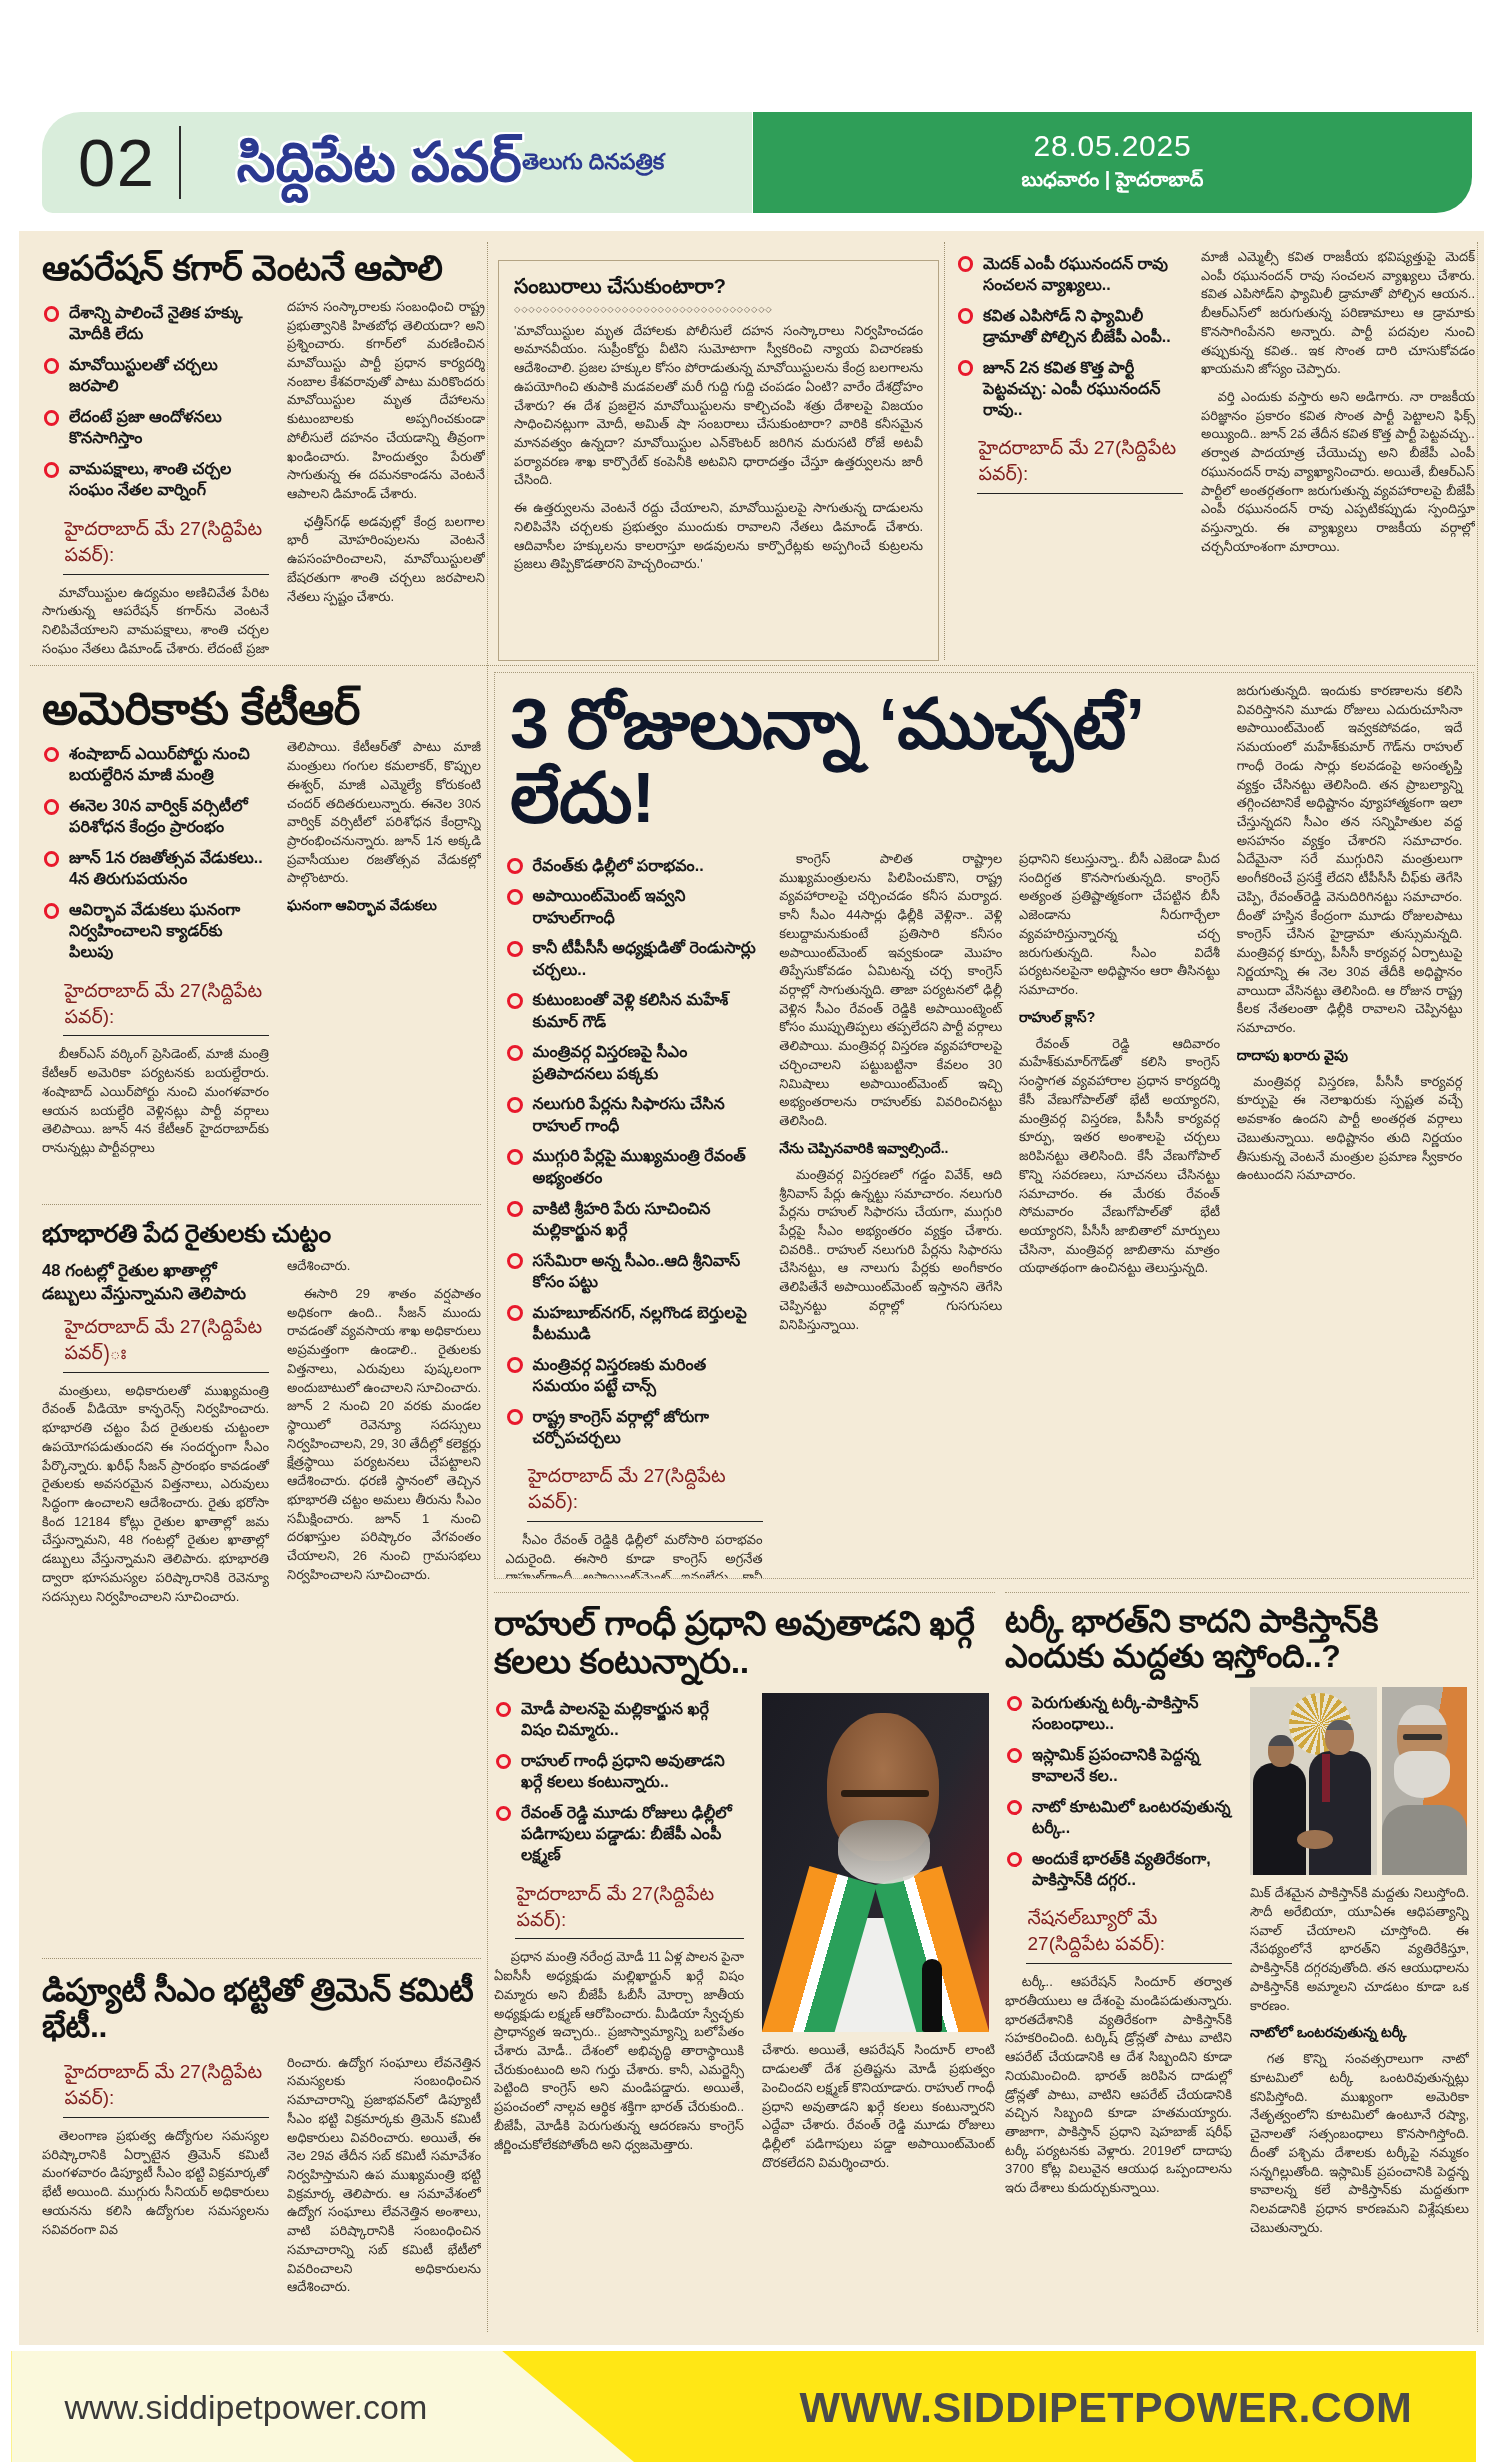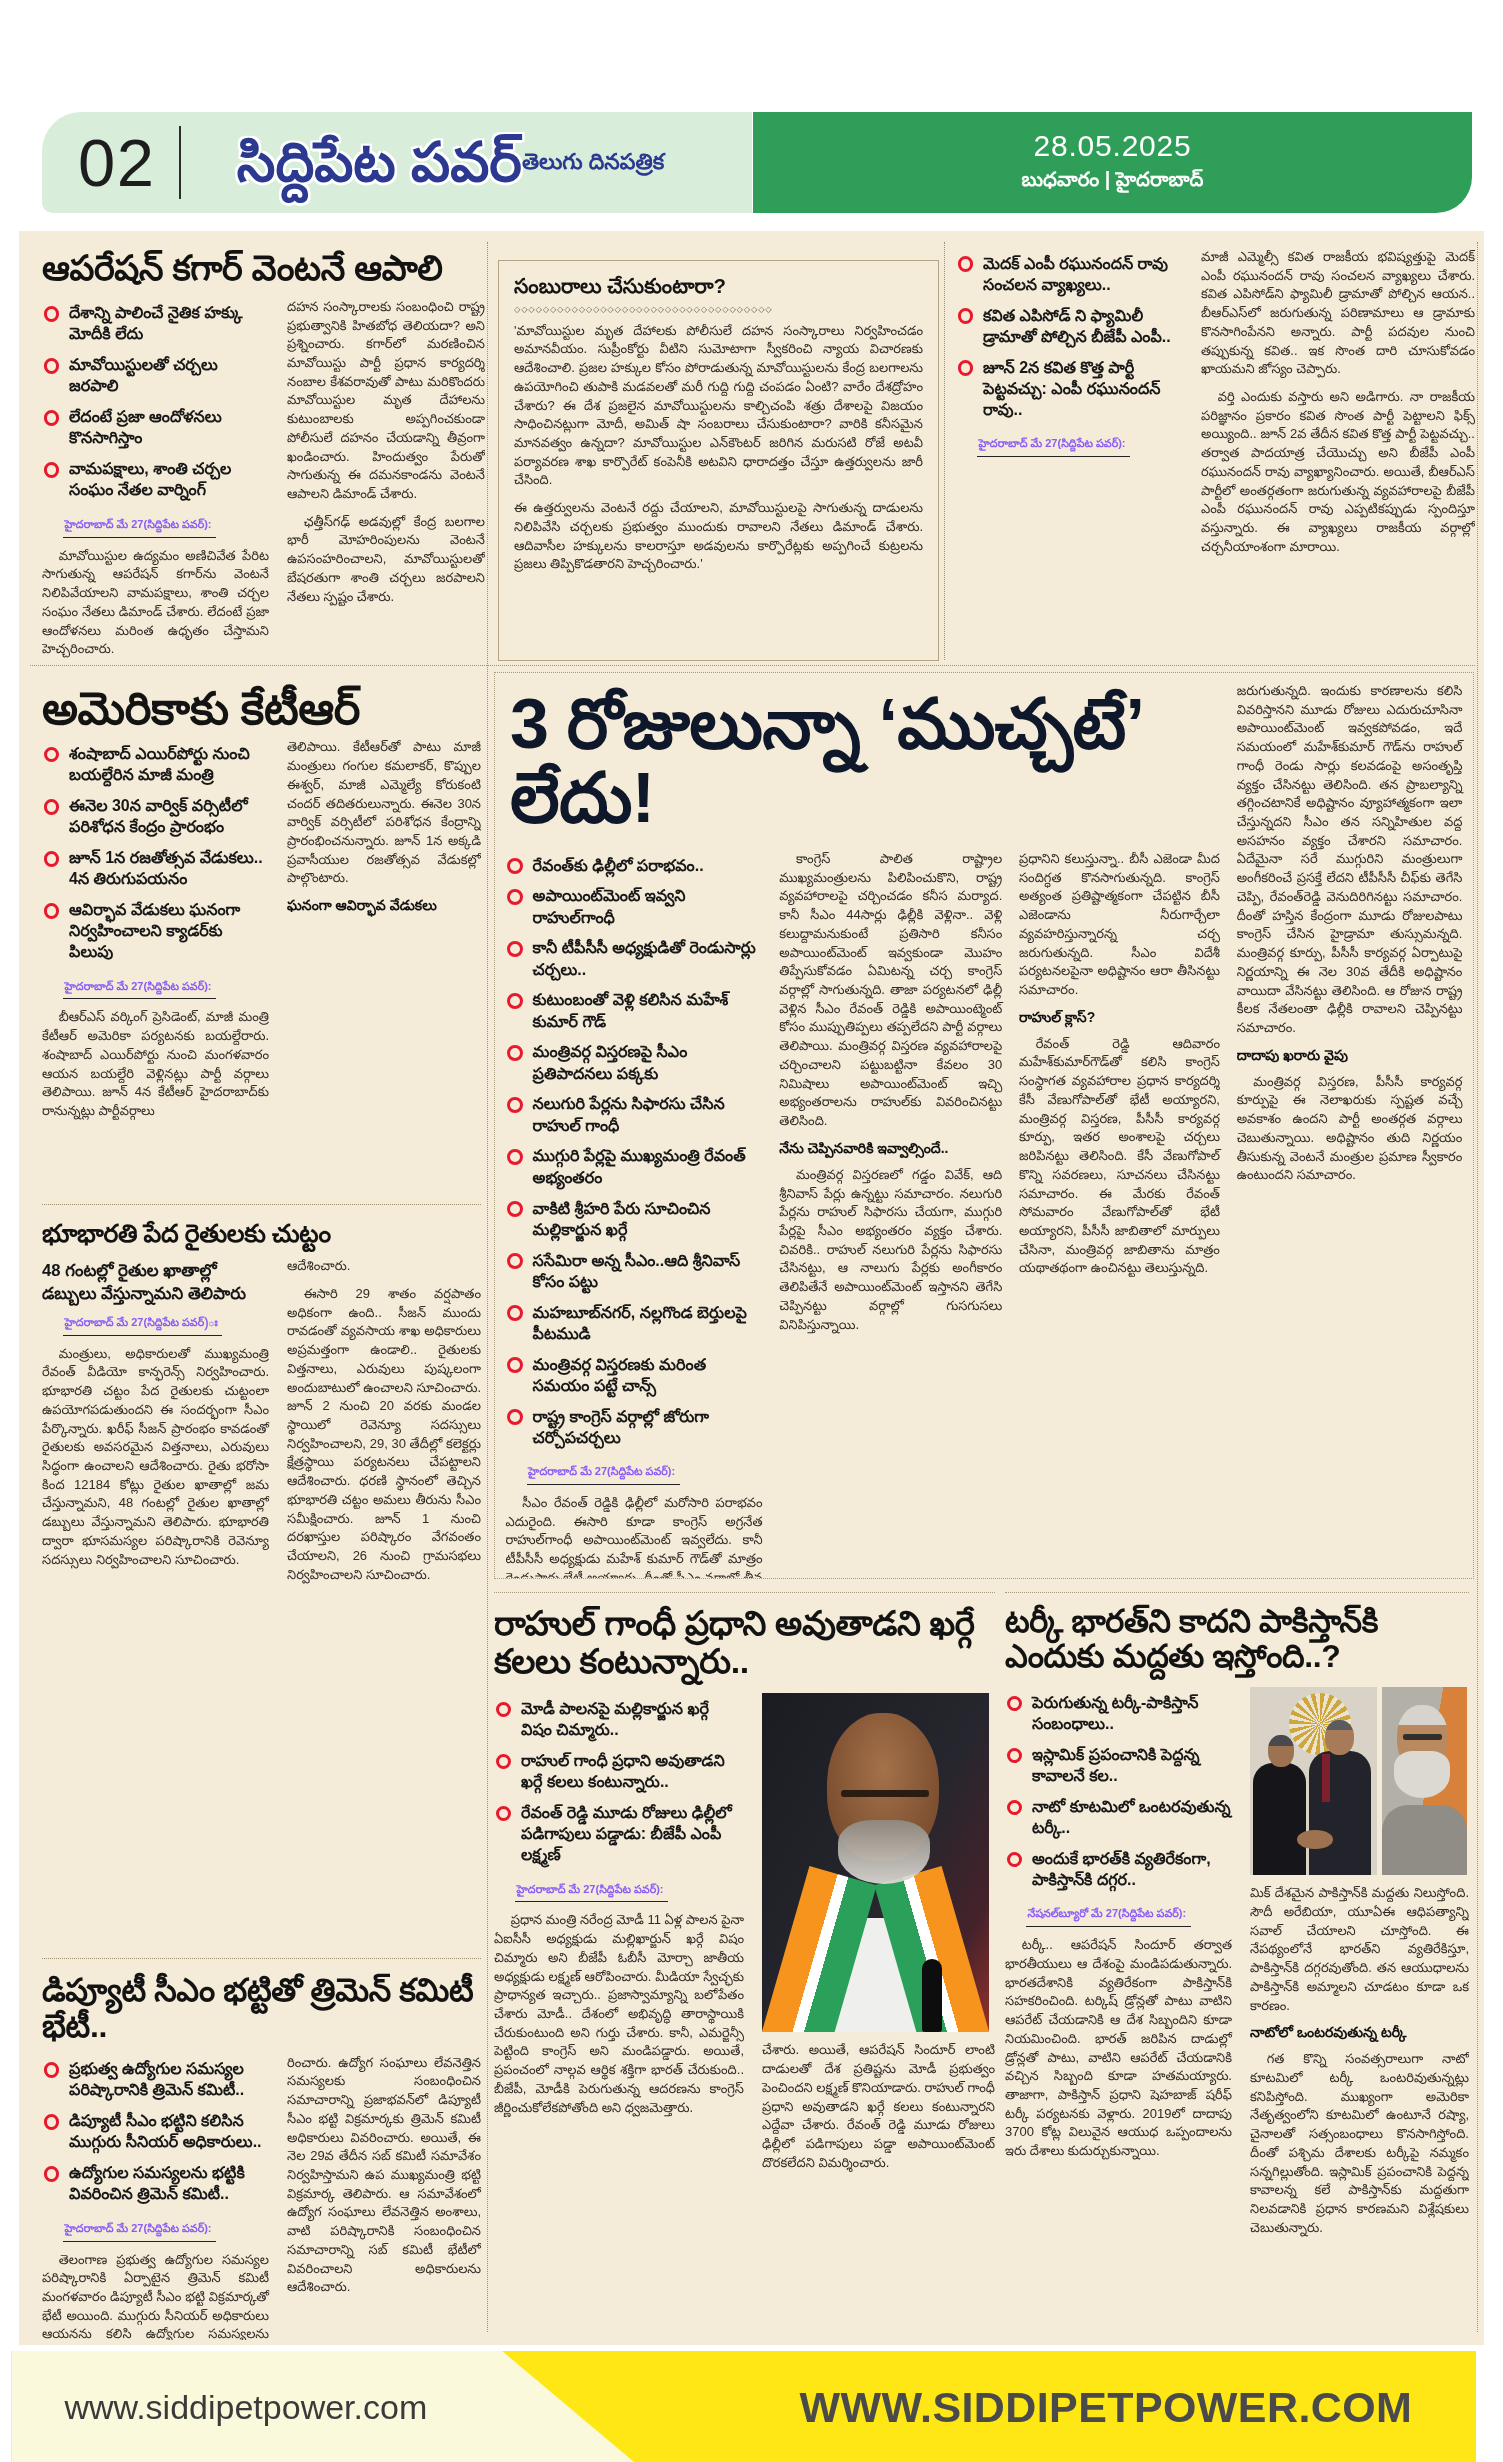--- a/index.html
+++ b/index.html
@@ -21,21 +21,21 @@
   
   .newsprint{position:absolute;left:19px;top:231px;width:1465px;height:2114px;background:#f4ebd8;}
   .art{position:absolute;overflow:hidden;}
   .hl{font-weight:900;color:#131313;line-height:1.12;letter-spacing:-0.4px;}
   .cols{display:flex;gap:18px;}
   .bullets{list-style:none;margin:4.5px 0 0 0;padding:0;}
   .bullets li{position:relative;padding-left:27px;font-size:16px;font-weight:bold;
         line-height:1.32;margin-bottom:9.8px;color:#181818;}
   .bullets li::before{content:"";position:absolute;left:1.5px;top:3.8px;width:9.8px;height:9.8px;
         border:3px solid #e8192c;border-radius:50%;background:transparent;}
-  .dateline{display:inline-block;font-size:11px;font-weight:bold;color:#8b5cf6;
+  .dateline{display:inline-block;font-size:19px;font-weight:normal;color:#7f1d1d;
         border-bottom:1.5px solid #222;padding:0 4.5px 3.8px 1.5px;margin:7.6px 0 9px 21px;}
   .body-p{font-size:13px;line-height:1.44;text-align:justify;margin:0 0 9px 0;color:#2e2a24;}
   .ind{text-indent:16.7px;}
   .subhead{font-size:14px;font-weight:bold;color:#111;margin:1.5px 0 6px 0;}
   .standfirst{font-size:16.7px;font-weight:bold;line-height:1.35;color:#161616;margin:3px 0 3px 0;}
   .boxpanel{border:0.8px solid #b3a383;padding:13.6px 15px 10.6px 15px;background:transparent;}
   .panel-title{font-size:20.4px;font-weight:bold;color:#151515;margin-bottom:1.5px;}
   .ruler{font-size:8.3px;color:#5b5245;letter-spacing:0.8px;margin-bottom:7.6px;overflow:hidden;white-space:nowrap;}
   .dotted-h{position:absolute;border-top:1.5px dotted #9d9070;}
   .dotted-v{position:absolute;border-left:1.5px dotted #9d9070;}
@@ -190,25 +190,20 @@
         <p class="body-p">ఆదేశించారు.</p>
         <p class="body-p ind">ఈసారి 29 శాతం వర్షపాతం అధికంగా ఉంది.. సీజన్ ముందు రావడంతో వ్యవసాయ శాఖ అధికారులు అప్రమత్తంగా ఉండాలి.. రైతులకు విత్తనాలు, ఎరువులు పుష్కలంగా అందుబాటులో ఉంచాలని సూచించారు. జూన్ 2 నుంచి 20 వరకు మండల స్థాయిలో రెవెన్యూ సదస్సులు నిర్వహించాలని, 29, 30 తేదీల్లో కలెక్టర్లు క్షేత్రస్థాయి పర్యటనలు చేపట్టాలని ఆదేశించారు. ధరణి స్థానంలో తెచ్చిన భూభారతి చట్టం అమలు తీరును సీఎం సమీక్షించారు. జూన్ 1 నుంచి దరఖాస్తుల పరిష్కారం వేగవంతం చేయాలని, 26 నుంచి గ్రామసభలు నిర్వహించాలని సూచించారు.</p>
       </div>
     </div>
   </div>
 
   <div class="art" style="left:42px;top:1967px;width:439px;height:373px;">
     <div class="hl" style="font-size:32px;margin:6px 0 9px 0;">డిప్యూటీ సీఎం భట్టితో త్రిమెన్ కమిటీ భేటీ..</div>
     <div class="cols">
       <div class="w300">
-        <ul class="bullets">
-          <li>ప్రభుత్వ ఉద్యోగుల సమస్యల పరిష్కారానికి త్రిమెన్ కమిటీ..</li>
-          <li>డిప్యూటీ సీఎం భట్టిని కలిసిన ముగ్గురు సీనియర్ అధికారులు..</li>
-          <li>ఉద్యోగుల సమస్యలను భట్టికి వివరించిన త్రిమెన్ కమిటీ..</li>
-        </ul>
         <div class="dateline">హైదరాబాద్ మే 27(సిద్దిపేట పవర్):</div>
         <p class="body-p ind">తెలంగాణ ప్రభుత్వ ఉద్యోగుల సమస్యల పరిష్కారానికి ఏర్పాటైన త్రిమెన్ కమిటీ మంగళవారం డిప్యూటీ సీఎం భట్టి విక్రమార్కతో భేటీ అయింది. ముగ్గురు సీనియర్ అధికారులు ఆయనను కలిసి ఉద్యోగుల సమస్యలను సవివరంగా వివ</p>
       </div>
       <div class="flex1">
         <p class="body-p">రించారు. ఉద్యోగ సంఘాలు లేవనెత్తిన సమస్యలకు సంబంధించిన సమాచారాన్ని ప్రజాభవన్‌లో డిప్యూటీ సీఎం భట్టి విక్రమార్కకు త్రిమెన్ కమిటీ అధికారులు వివరించారు. అయితే, ఈ నెల 29వ తేదీన సబ్ కమిటీ సమావేశం నిర్వహిస్తామని ఉప ముఖ్యమంత్రి భట్టి విక్రమార్క తెలిపారు. ఆ సమావేశంలో ఉద్యోగ సంఘాలు లేవనెత్తిన అంశాలు, వాటి పరిష్కారానికి సంబంధించిన సమాచారాన్ని సబ్ కమిటీ భేటీలో వివరించాలని అధికారులను ఆదేశించారు.</p>
       </div>
     </div>
   </div>
 
   <div class="art dotbox" style="left:494px;top:672px;width:980px;height:907px;padding:9px 10.6px;box-sizing:border-box;">

